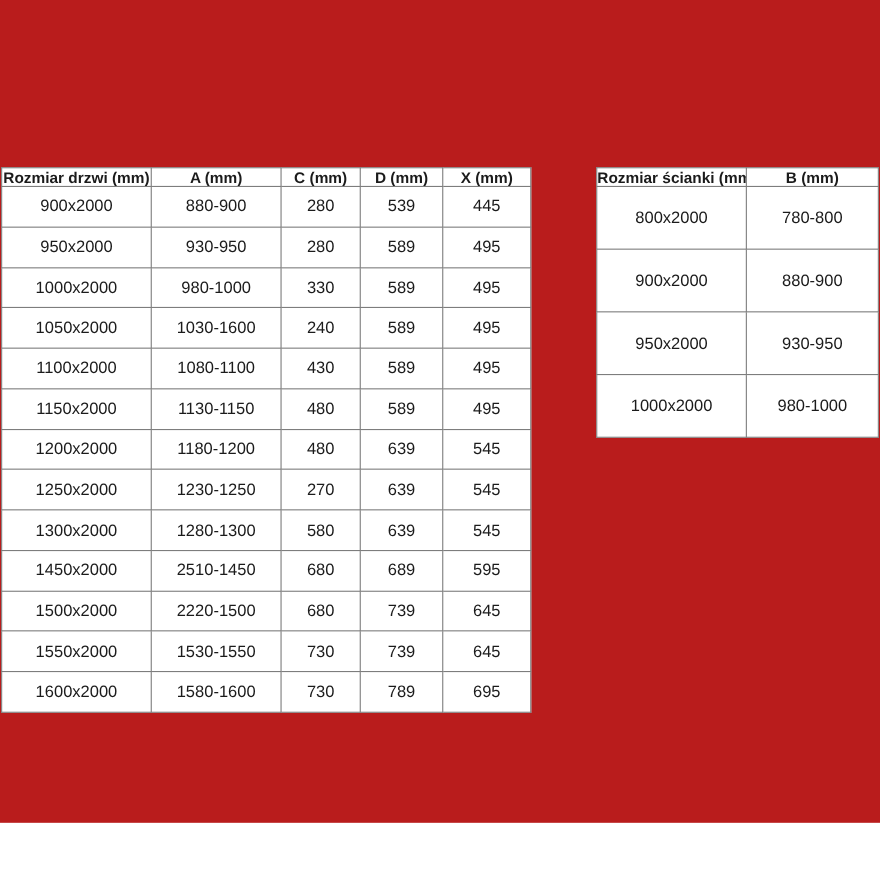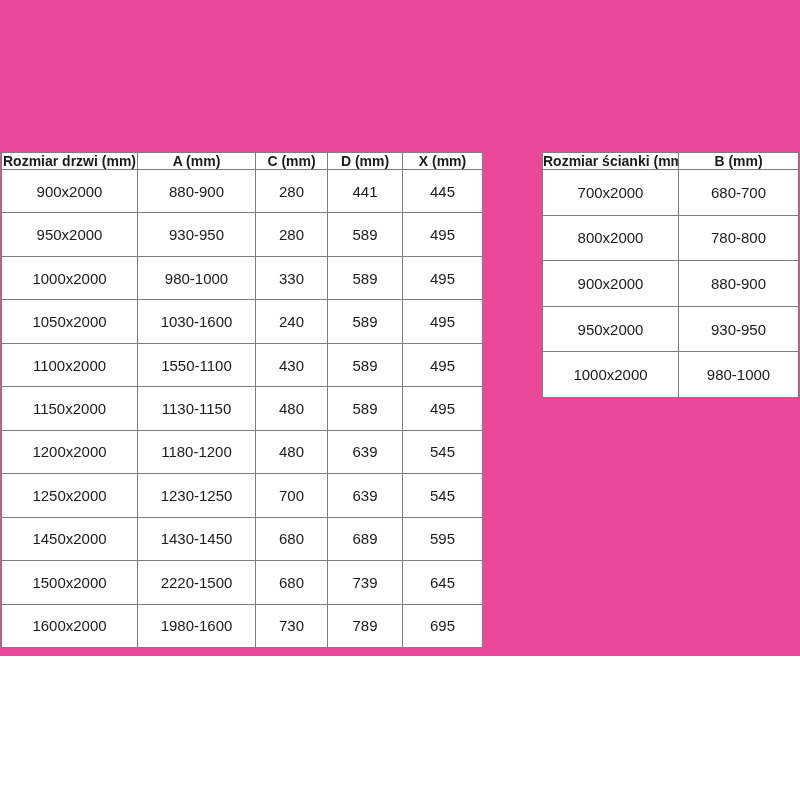--- a/index.html
+++ b/index.html
@@ -10,22 +10,22 @@
   body {
     width: 800px;
     height: 800px;
     position: relative;
     font-family: "Liberation Sans", sans-serif;
     overflow: hidden;
   }
   .canvas {
     position: absolute;
     left: 0; top: 0;
-    width: 800px; height: 656px;
-    background: #ec4899;
+    width: 800px; height: 748px;
+    background: #b91c1c;
     overflow: hidden;
   }
   table.spec-table {
     position: absolute;
     border-collapse: collapse;
     table-layout: fixed;
     background: #ffffff;
   }
   table.spec-table th,
   table.spec-table td {
@@ -81,21 +81,21 @@
           <th>C (mm)</th>
           <th>D (mm)</th>
           <th>X (mm)</th>
         </tr>
       </thead>
       <tbody>
         <tr>
           <td>900x2000</td>
           <td>880-900</td>
           <td>280</td>
-          <td>441</td>
+          <td>539</td>
           <td>445</td>
         </tr>
         <tr>
           <td>950x2000</td>
           <td>930-950</td>
           <td>280</td>
           <td>589</td>
           <td>495</td>
         </tr>
         <tr>
@@ -107,21 +107,21 @@
         </tr>
         <tr>
           <td>1050x2000</td>
           <td>1030-1600</td>
           <td>240</td>
           <td>589</td>
           <td>495</td>
         </tr>
         <tr>
           <td>1100x2000</td>
-          <td>1550-1100</td>
+          <td>1080-1100</td>
           <td>430</td>
           <td>589</td>
           <td>495</td>
         </tr>
         <tr>
           <td>1150x2000</td>
           <td>1130-1150</td>
           <td>480</td>
           <td>589</td>
           <td>495</td>
@@ -129,65 +129,75 @@
         <tr>
           <td>1200x2000</td>
           <td>1180-1200</td>
           <td>480</td>
           <td>639</td>
           <td>545</td>
         </tr>
         <tr>
           <td>1250x2000</td>
           <td>1230-1250</td>
-          <td>700</td>
+          <td>270</td>
           <td>639</td>
           <td>545</td>
         </tr>
         <tr>
+          <td>1300x2000</td>
+          <td>1280-1300</td>
+          <td>580</td>
+          <td>639</td>
+          <td>545</td>
+        </tr>
+        <tr>
           <td>1450x2000</td>
-          <td>1430-1450</td>
+          <td>2510-1450</td>
           <td>680</td>
           <td>689</td>
           <td>595</td>
         </tr>
         <tr>
           <td>1500x2000</td>
           <td>2220-1500</td>
           <td>680</td>
           <td>739</td>
           <td>645</td>
         </tr>
         <tr>
+          <td>1550x2000</td>
+          <td>1530-1550</td>
+          <td>730</td>
+          <td>739</td>
+          <td>645</td>
+        </tr>
+        <tr>
           <td>1600x2000</td>
-          <td>1980-1600</td>
+          <td>1580-1600</td>
           <td>730</td>
           <td>789</td>
           <td>695</td>
         </tr>
       </tbody>
     </table>
 
   <table id="walls-table" class="spec-table">
     <colgroup>
       <col style="width:136px">
       <col style="width:120px">
     </colgroup>
   <thead>
         <tr>
           <th>Rozmiar ścianki (mm)</th>
           <th>B (mm)</th>
         </tr>
       </thead>
       <tbody>
         <tr>
-          <td>700x2000</td>
-          <td>680-700</td>
-        </tr>
-        <tr>
           <td>800x2000</td>
           <td>780-800</td>
         </tr>
         <tr>
           <td>900x2000</td>
           <td>880-900</td>
         </tr>
         <tr>
           <td>950x2000</td>
           <td>930-950</td>

